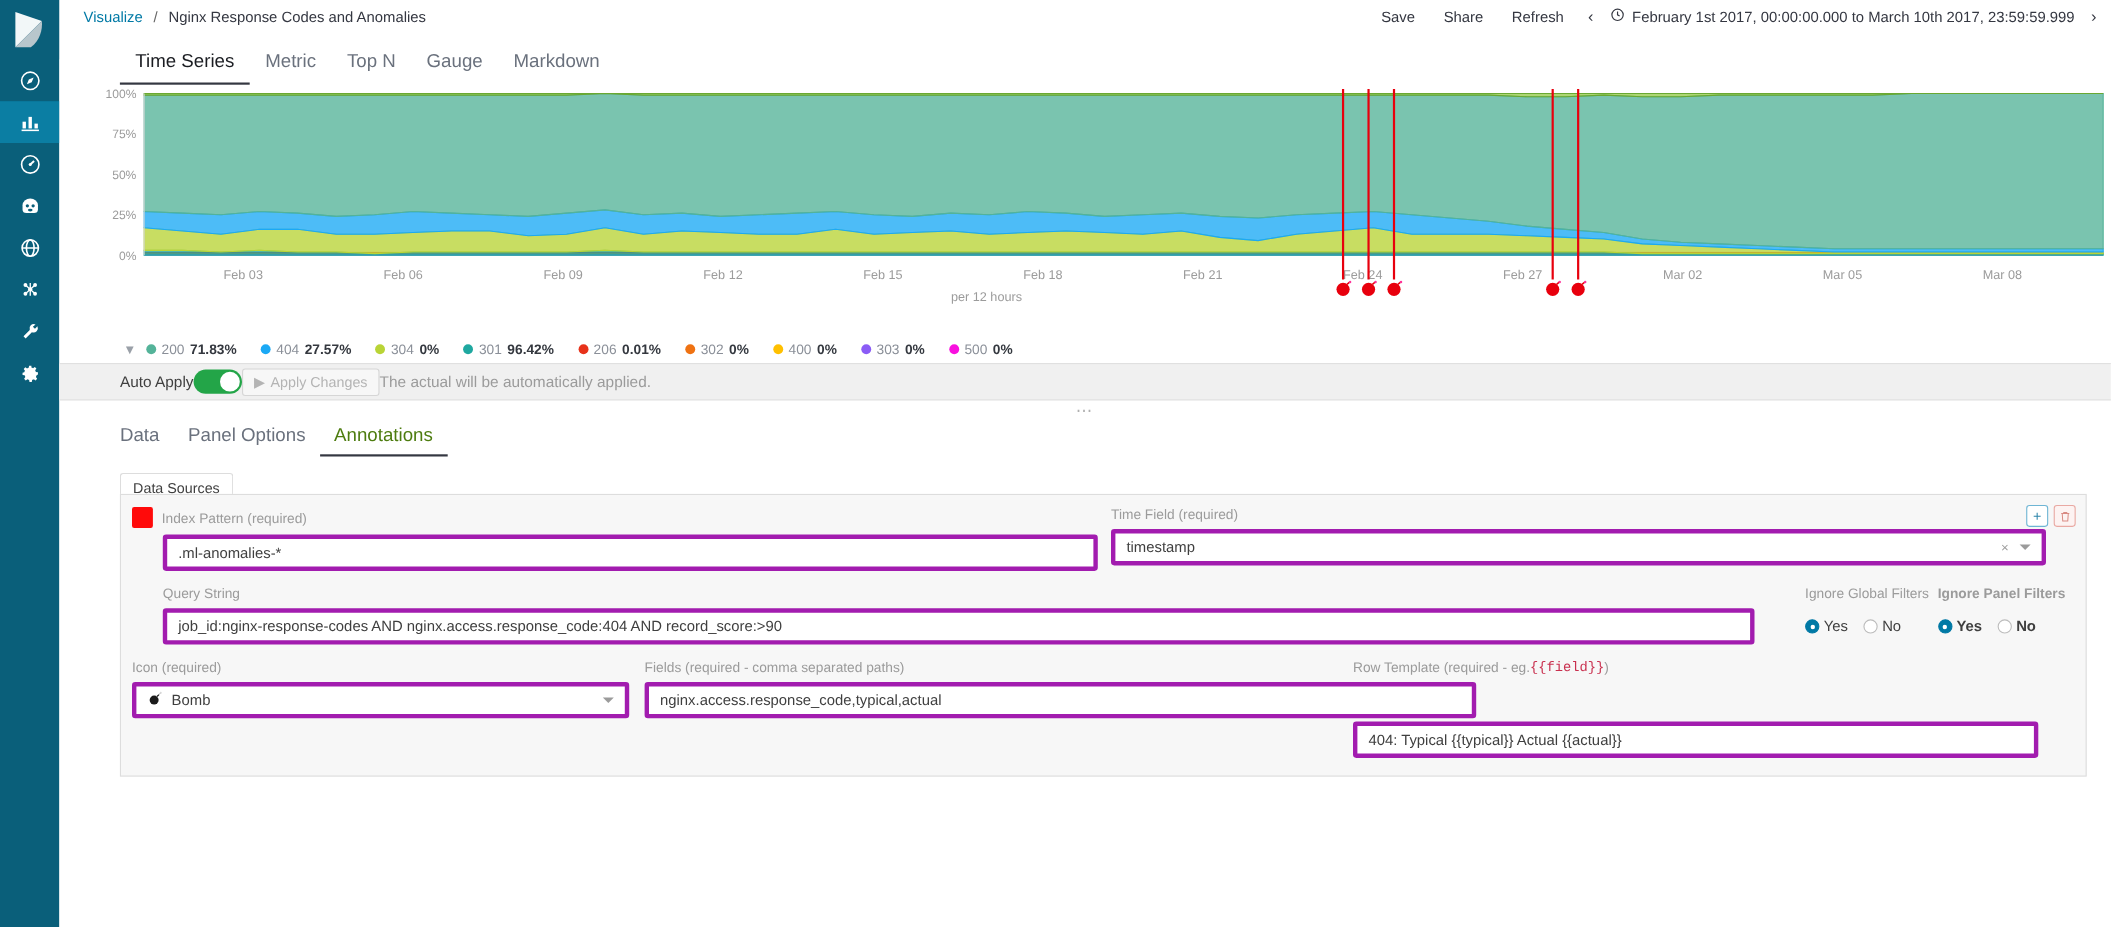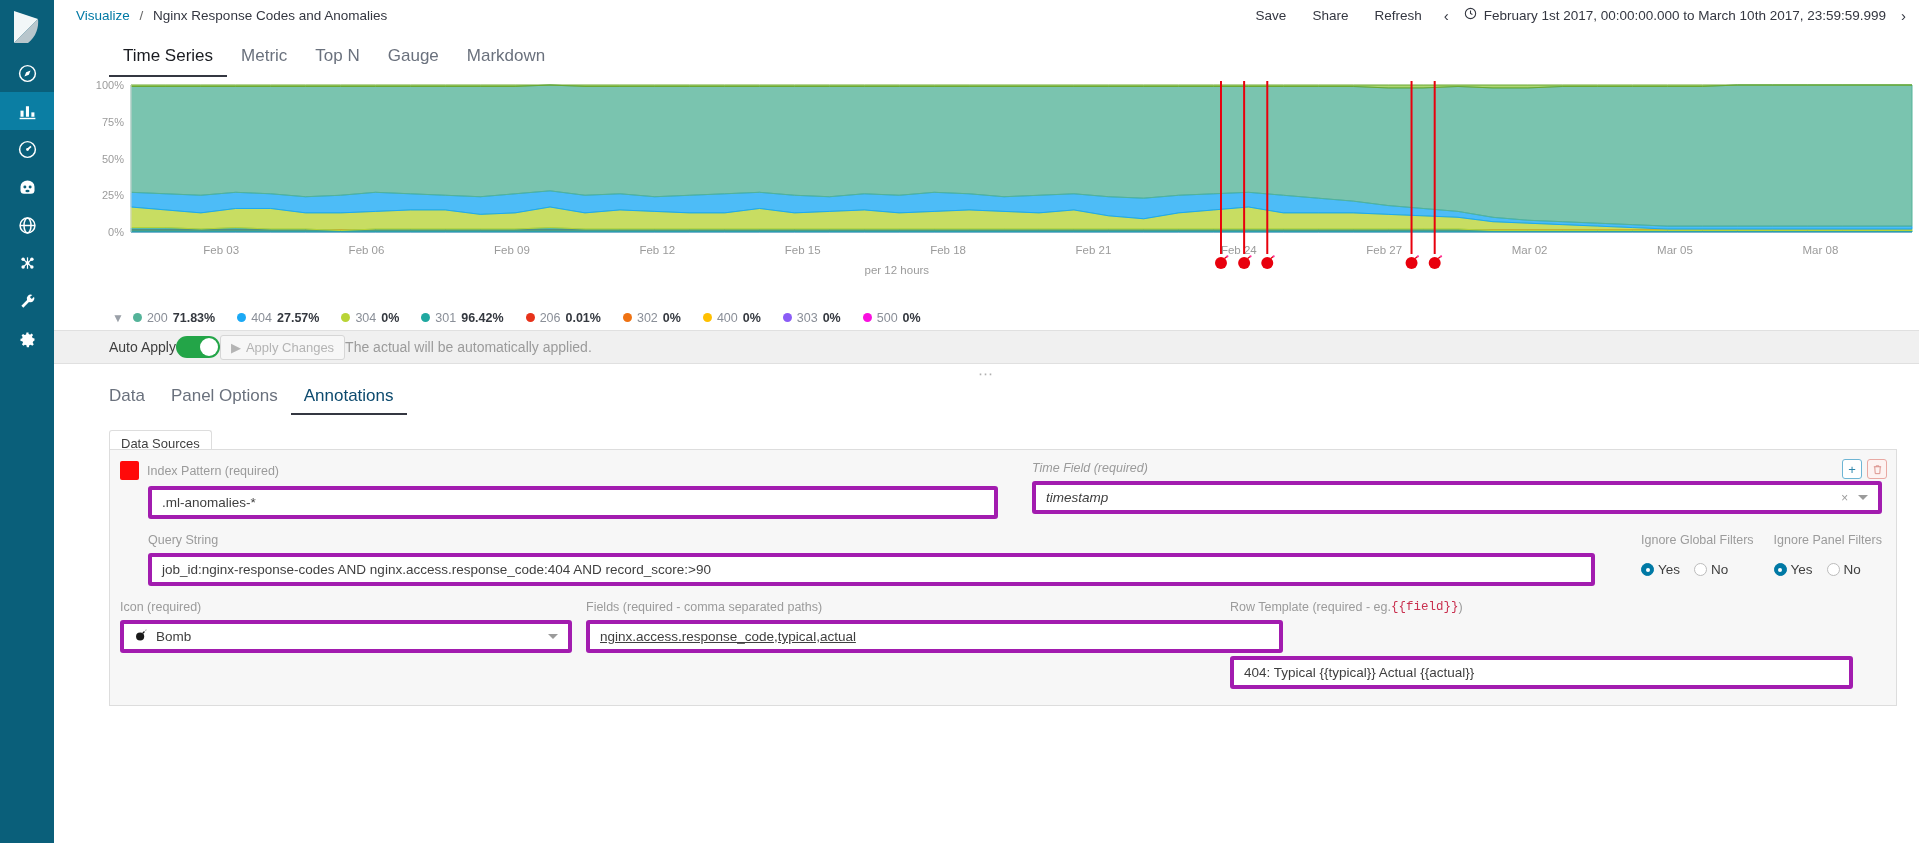--- a/index.html
+++ b/index.html
@@ -99,21 +99,21 @@
   .drag-row { height:19px; flex:0 0 19px; display:flex; align-items:center; justify-content:center; }
   .drag-dots { color:#b0b0b0; font-size:15px; letter-spacing:2px; line-height:6px; cursor:ns-resize; }
 
   
   .panel-tabs {
     display:flex; align-items:flex-end; padding-left:55px;
     height:32px; flex:0 0 32px; font-size:17px;
   }
   .panel-tab { padding:0 13px 7px 13px; color:#6a717d; cursor:pointer; border-bottom:2px solid transparent; }
   .panel-tab:first-child { padding-left:0; }
-  .panel-tab.active { color:#0c4a6e; border-bottom-color:#343741; }
+  .panel-tab.active { color:#4d7c0f; border-bottom-color:#343741; }
 
   .subtab-row { padding:14px 0 0 55px; height:34px; flex:0 0 34px; }
   .subtab {
     font-size:13px; color:#3f3f3f; background:#fff;
     border:1px solid #ddd; border-bottom:1px solid #fff;
     padding:5px 11px 6px 11px; display:inline-block; border-radius:3px 3px 0 0;
     cursor:pointer; position:relative; top:1px;
   }
 
   
@@ -424,21 +424,21 @@
       </div>
 
       <div class="ann-row">
         <div class="fgroup" style="width:878px;">
           <div class="flabel">
             <span class="swatch"></span>
             <span>Index Pattern (required)</span>
           </div>
           <div class="inp" style="margin-left:28px;width:850px;">.ml-anomalies-*</div>
         </div>
-        <div class="fgroup" style="width:850px;margin-left:34px;font-style:italic;">
+        <div class="fgroup" style="width:850px;margin-left:12px;">
           <div class="flabel">Time Field (required)</div>
           <div class="inp select" style="width:850px;">
             <span>timestamp</span>
             <span class="sel-right">
               <span>×</span>
               <span class="caret"></span>
             </span>
           </div>
         </div>
       </div>
@@ -452,21 +452,21 @@
         </div>
         <div class="fgroup" style="margin-left:18px;">
           <div class="flabel">Ignore Global Filters</div>
           <div class="radio-line">
             <span class="radio on"></span>
             <span class="radio-txt">Yes</span>
             <span class="radio"></span>
             <span class="radio-txt">No</span>
           </div>
         </div>
-        <div class="fgroup" style="margin-left:20px;">
+        <div class="fgroup" style="margin-left:8px;font-weight:bold;">
           <div class="flabel">Ignore Panel Filters</div>
           <div class="radio-line">
             <span class="radio on"></span>
             <span class="radio-txt">Yes</span>
             <span class="radio"></span>
             <span class="radio-txt">No</span>
           </div>
         </div>
       </div>
 
@@ -485,21 +485,21 @@
                   <circle cx="20.8" cy="3.2" r="1.6" fill="#d8d8d8"></circle>
                 </svg>
               </span>
               <span>Bomb</span>
             </span>
             <span class="caret"></span>
           </div>
         </div>
         <div class="fgroup" style="width:630px;margin-left:14px;">
           <div class="flabel">Fields (required - comma separated paths)</div>
-          <div class="inp" style="width:697px;text-decoration:underline;">nginx.access.response_code,typical,actual</div>
+          <div class="inp" style="width:756px;">nginx.access.response_code,typical,actual</div>
         </div>
         <div class="fgroup" style="width:623px;margin-left:14px;gap:36px;">
           <div class="flabel" style="gap:0;">
             <span>Row Template (required - eg. </span>
               <span class="mono-field">{{field}}</span>
               <span> )</span>
           </div>
           <div class="inp" style="width:623px;">404: Typical {{typical}} Actual {{actual}}</div>
         </div>
       </div>

